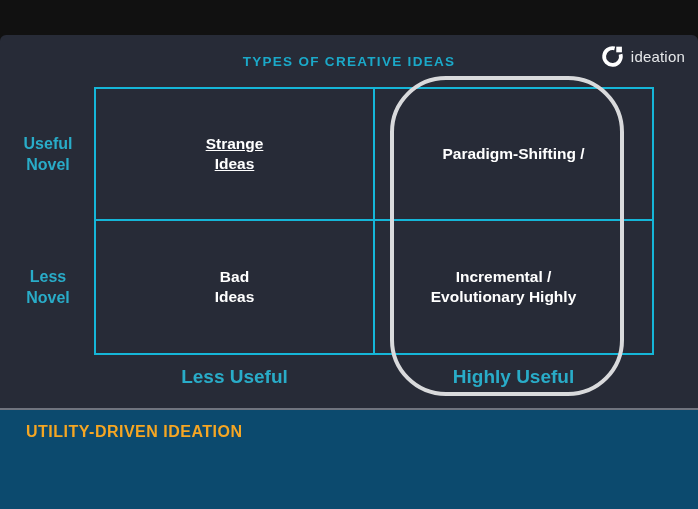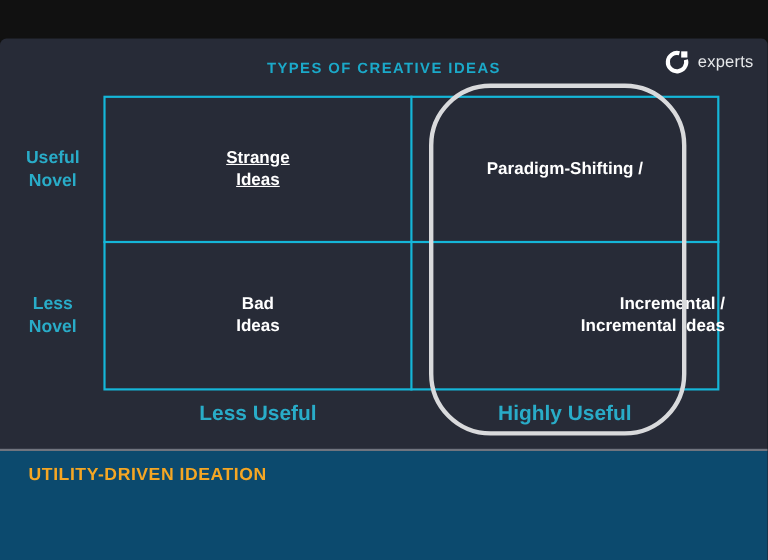--- a/index.html
+++ b/index.html
@@ -69,21 +69,21 @@
   }
   .cell {
     color: #FFFFFF;
     font-size: 15.5px;
     font-weight: bold;
     line-height: 20.5px;
   }
   .cell-q1 { left: 95px;  top: 53px;  width: 279px; height: 132px; text-decoration: underline; }
   .cell-q2 { left: 374px; top: 53px;  width: 279px; height: 132px; }
   .cell-q3 { left: 95px;  top: 185px; width: 279px; height: 134px; border-radius: 20px; }
-  .cell-q4 { left: 380px; top: 185px; width: 279px; height: 134px; align-items: flex-end; }
+  .cell-q4 { left: 364px; top: 185px; width: 279px; height: 134px; }
 
   .row-label {
     color: #29ACC8;
     font-size: 16px;
     font-weight: bold;
     line-height: 21px;
   }
   .row-label-1 { left: 6px; top: 53px;  width: 84px; height: 132px; }
   .row-label-2 { left: 6px; top: 185px; width: 84px; height: 134px; }
 
@@ -144,21 +144,21 @@
 
   <div class="title">TYPES OF CREATIVE IDEAS</div>
 
   <div class="logo">
     <span style="display:inline-flex;">
       <svg width="23" height="23" viewBox="0 0 22 22">
         <path d="M 18.73 8.93 A 8 8 0 1 1 13.07 3.27" fill="none" stroke="#FFFFFF" stroke-width="3.6" stroke-linecap="butt"></path>
         <rect x="14.6" y="1.6" width="5.4" height="5.4" fill="#FFFFFF"></rect>
       </svg>
     </span>
-    <span class="logo-text">experts</span>
+    <span class="logo-text">ideation</span>
   </div>
 
   <div class="grid-outer"></div>
   <div class="grid-vline"></div>
   <div class="grid-hline"></div>
 
   <div class="row-label row-label-1">
     <span>Useful</span>
     <span>Novel</span>
   </div>
@@ -173,21 +173,21 @@
   </div>
   <div class="cell cell-q2">
     <span>Paradigm-Shifting /</span>
   </div>
   <div class="cell cell-q3">
     <span>Bad</span>
     <span>Ideas</span>
   </div>
   <div class="cell cell-q4">
     <span>Incremental /</span>
-    <span>Incremental Ideas</span>
+    <span>Evolutionary Highly</span>
   </div>
 
   <div class="col-label col-label-1">
     <span>Less Useful</span>
   </div>
   <div class="col-label col-label-2">
     <span>Highly Useful</span>
   </div>
 
   <div class="highlight-rect"></div>

